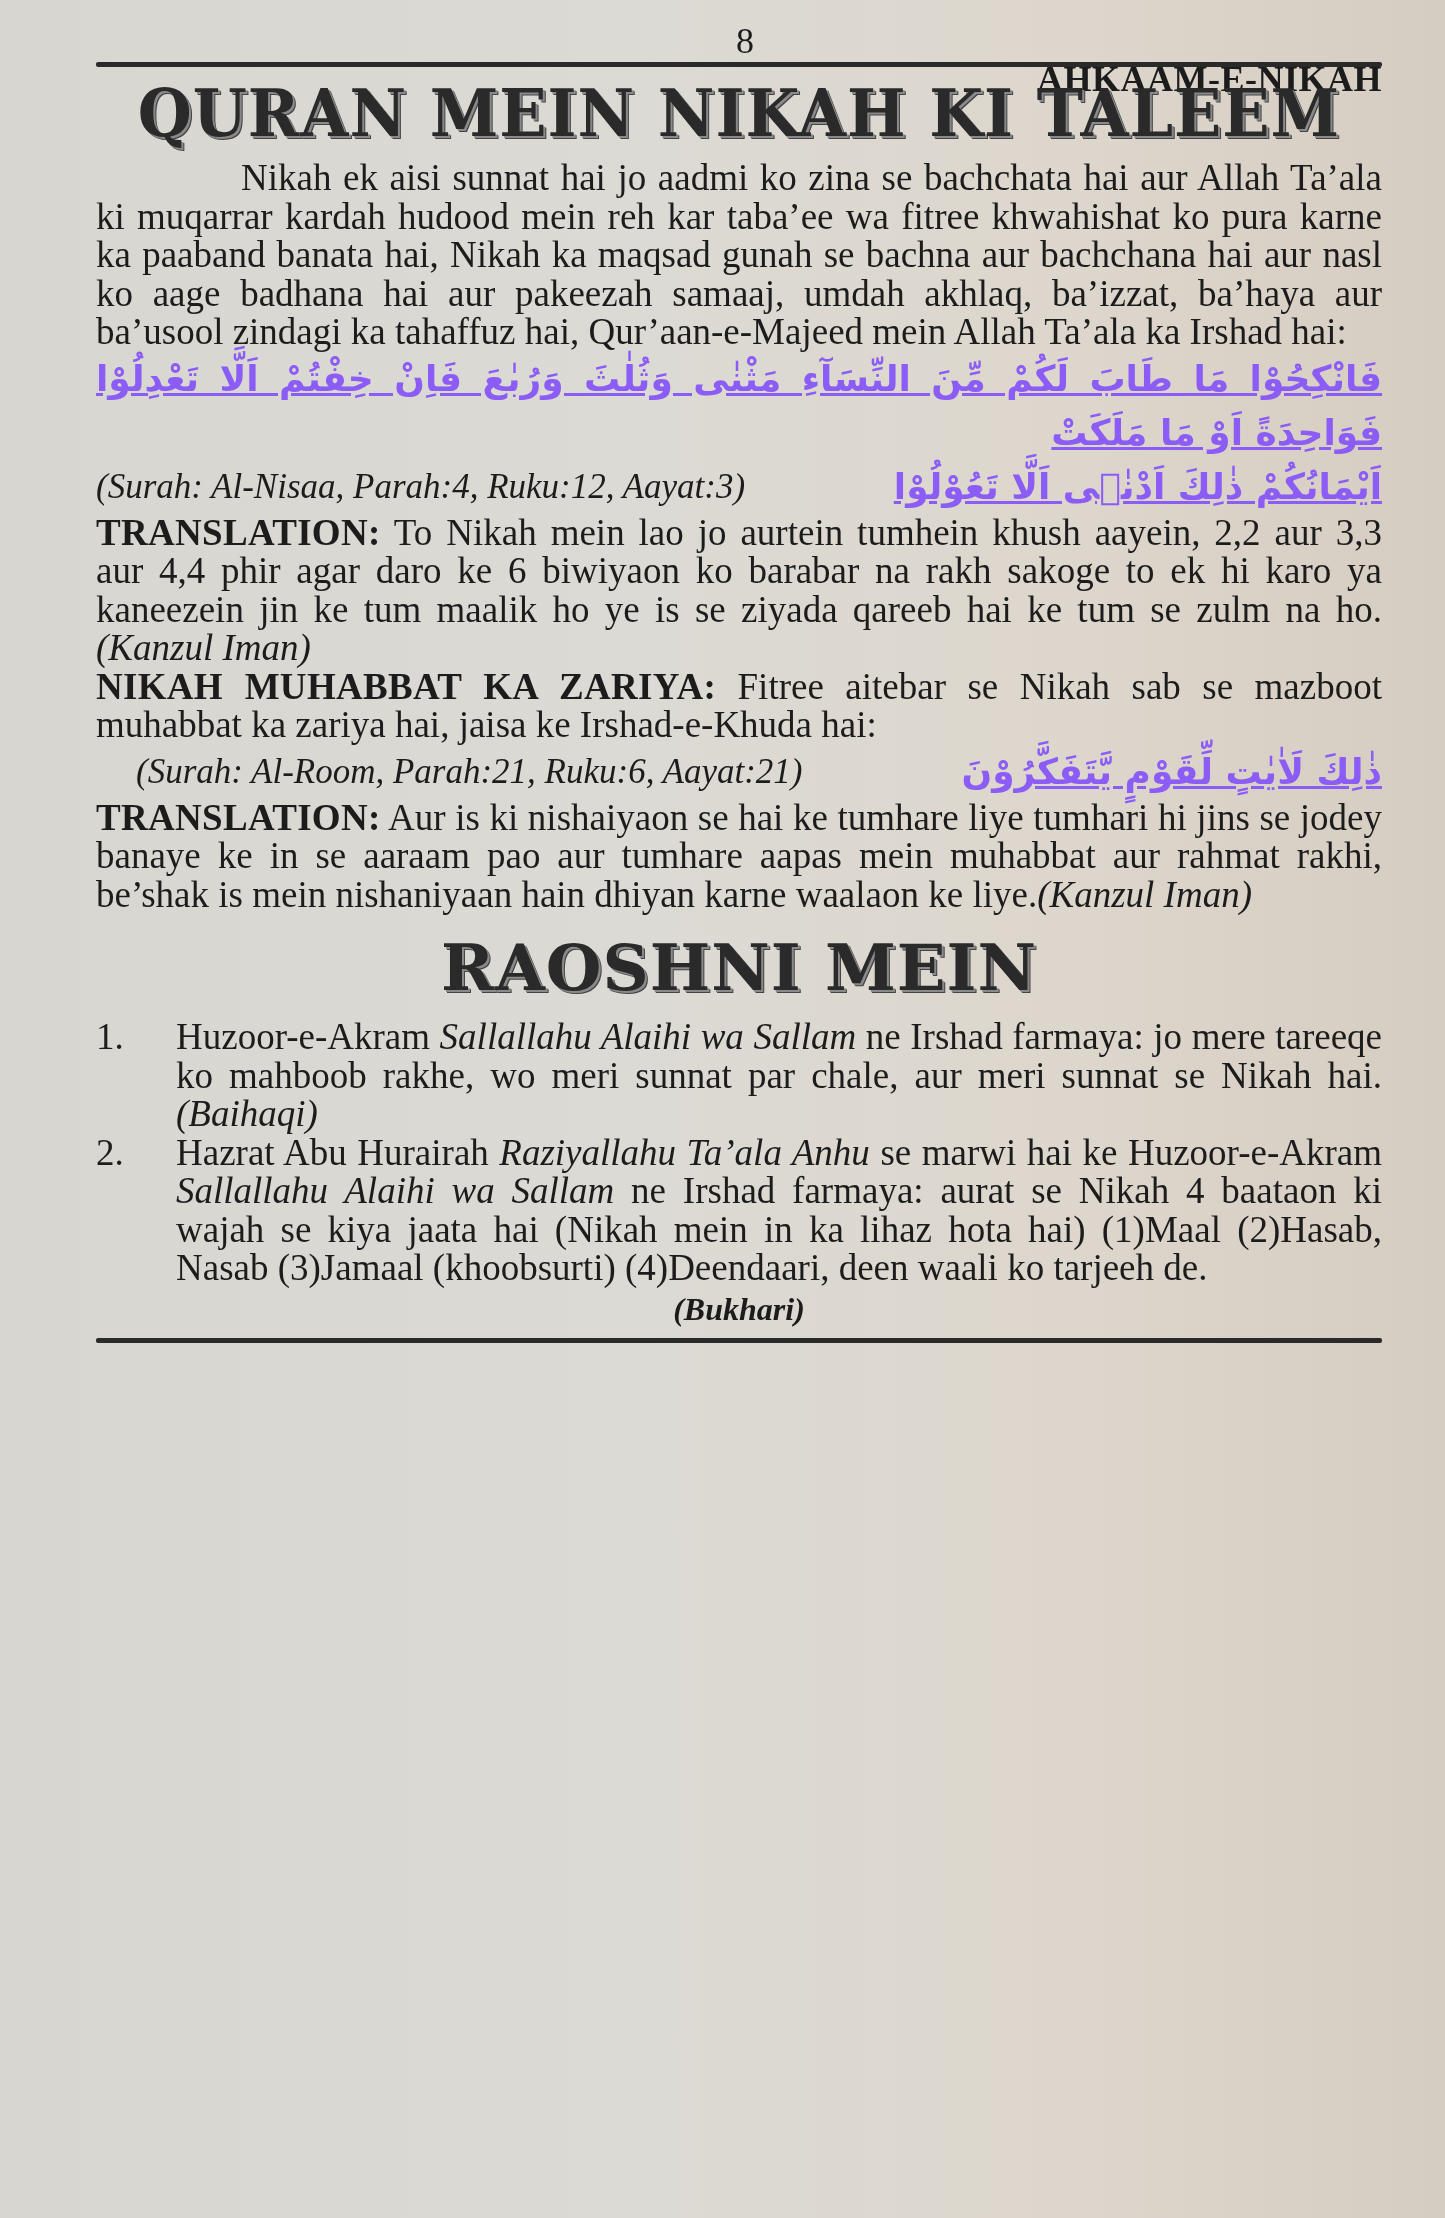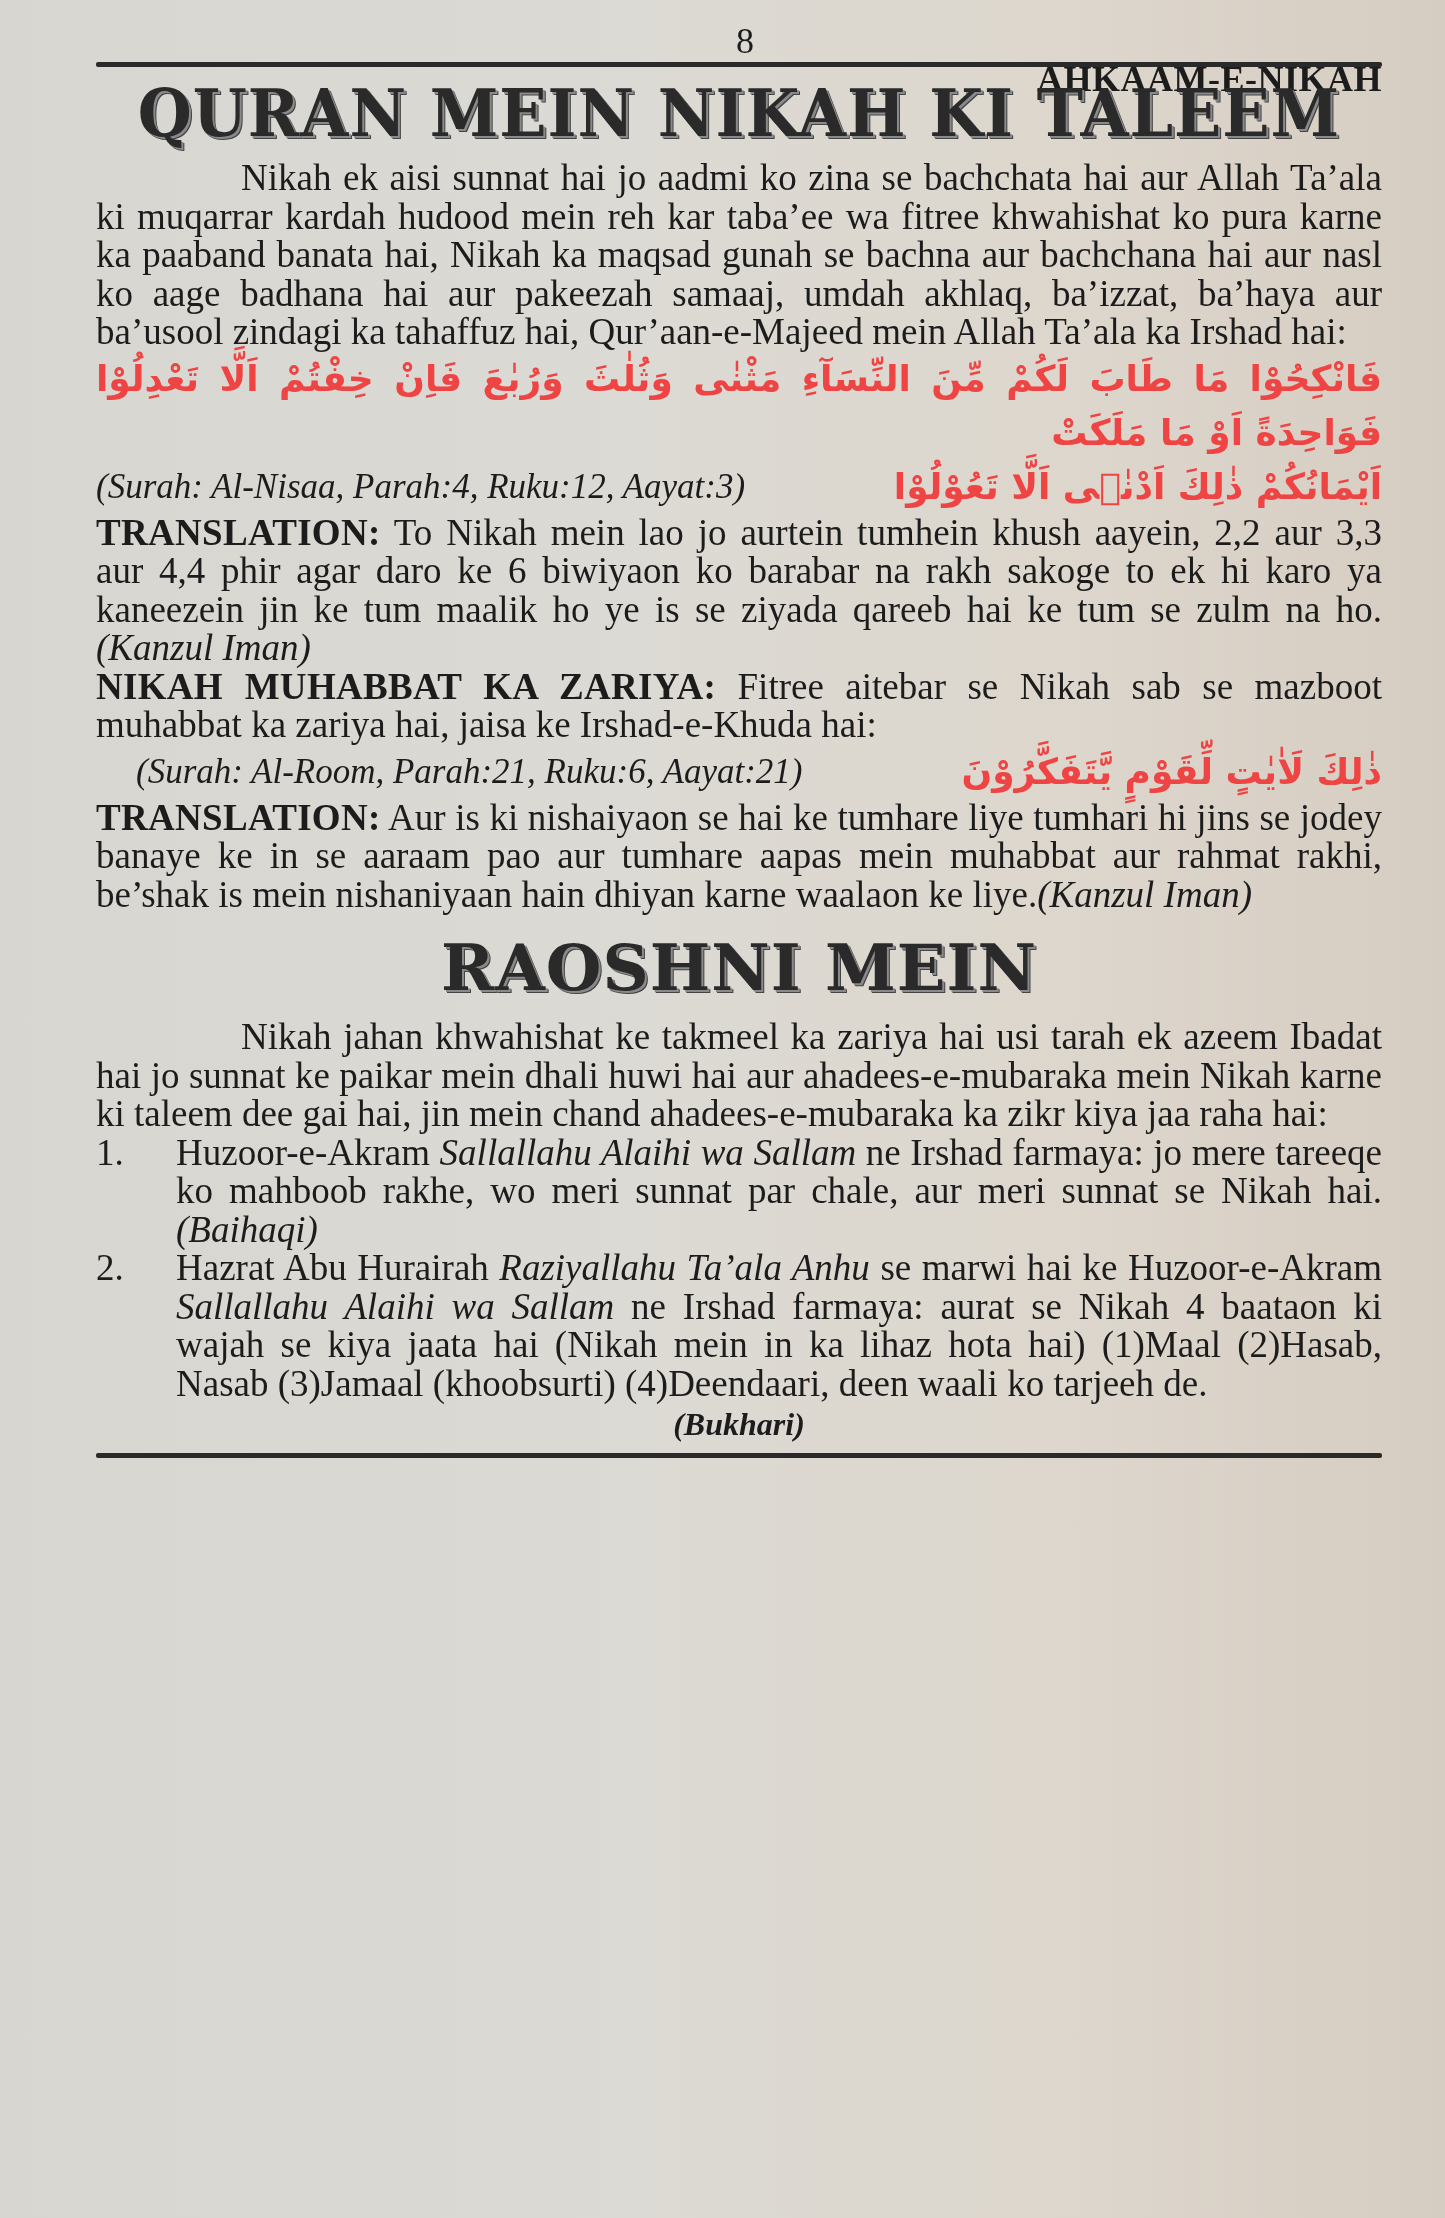--- a/index.html
+++ b/index.html
@@ -22,21 +22,21 @@
       color: #2a2a2a;
       text-shadow: 2px 2px 0 #8a8a8a, 3px 3px 0 #444;
       letter-spacing: 1px;
     }
     h1 { font-size: 62px; line-height: 90px; margin-top: 2px; transform: scaleY(1.05); }
     h2 { font-size: 64px; line-height: 100px; }
     p, .line { margin: 0; font-size: 37px; line-height: 38.5px; text-align: justify; }
     .indent { text-indent: 145px; }
     .arabic {
       direction: rtl; text-align: justify; font-family: "DejaVu Sans", sans-serif;
-      font-size: 36px; line-height: 54px; font-weight: bold; color: #ef4444;
+      font-size: 36px; line-height: 54px; font-weight: bold; color: #8b5cf6; text-decoration: underline;
     }
     .arabic-row { display: flex; justify-content: space-between; align-items: center; line-height: 50px; }
     .ref { font-style: italic; font-size: 35px; }
     .label { font-weight: bold; letter-spacing: 0.3px; }
     .it { font-style: italic; }
     ol { margin: 0; padding: 0; list-style: none; }
     ol li { display: flex; font-size: 37px; line-height: 38.5px; }
     ol li .num { width: 80px; flex: none; }
     ol li .body { flex: 1; text-align: justify; }
     .right-ref { text-align: center; font-style: italic; font-size: 32px; font-weight: bold; line-height: 42px; }
@@ -77,21 +77,20 @@
   </div>
 
   <p>
     <span class="label">TRANSLATION:</span><span> Aur is ki nishaiyaon se hai ke tumhare liye tumhari hi jins se jodey banaye ke in se aaraam pao aur tumhare aapas mein muhabbat aur rahmat rakhi, be’shak is mein nishaniyaan hain dhiyan karne waalaon ke liye.</span><span class="it">(Kanzul Iman)</span>
   </p>
 
   <div class="sec">
     <h2>RAOSHNI MEIN</h2>
   </div>
 
-  <p class="indent">Nikah jahan khwahishat ke takmeel ka zariya hai usi tarah ek azeem Ibadat hai jo sunnat ke paikar mein dhali huwi hai aur ahadees-e-mubaraka mein Nikah karne ki taleem dee gai hai, jin mein chand ahadees-e-mubaraka ka zikr kiya jaa raha hai:</p>
 
   <ol>
     <li>
       <span class="num">1.</span>
       <span class="body"><span>Huzoor-e-Akram </span><span class="it">Sallallahu Alaihi wa Sallam</span><span> ne Irshad farmaya: jo mere tareeqe ko mahboob rakhe, wo meri sunnat par chale, aur meri sunnat se Nikah hai. </span><span class="it">(Baihaqi)</span></span>
     </li>
     <li>
       <span class="num">2.</span>
       <span class="body"><span>Hazrat Abu Hurairah </span><span class="it">Raziyallahu Ta’ala Anhu</span><span> se marwi hai ke Huzoor-e-Akram </span><span class="it">Sallallahu Alaihi wa Sallam</span><span> ne Irshad farmaya: aurat se Nikah 4 baataon ki wajah se kiya jaata hai (Nikah mein in ka lihaz hota hai) (1)Maal (2)Hasab, Nasab (3)Jamaal (khoobsurti) (4)Deendaari, deen waali ko tarjeeh de.</span></span>
     </li>

